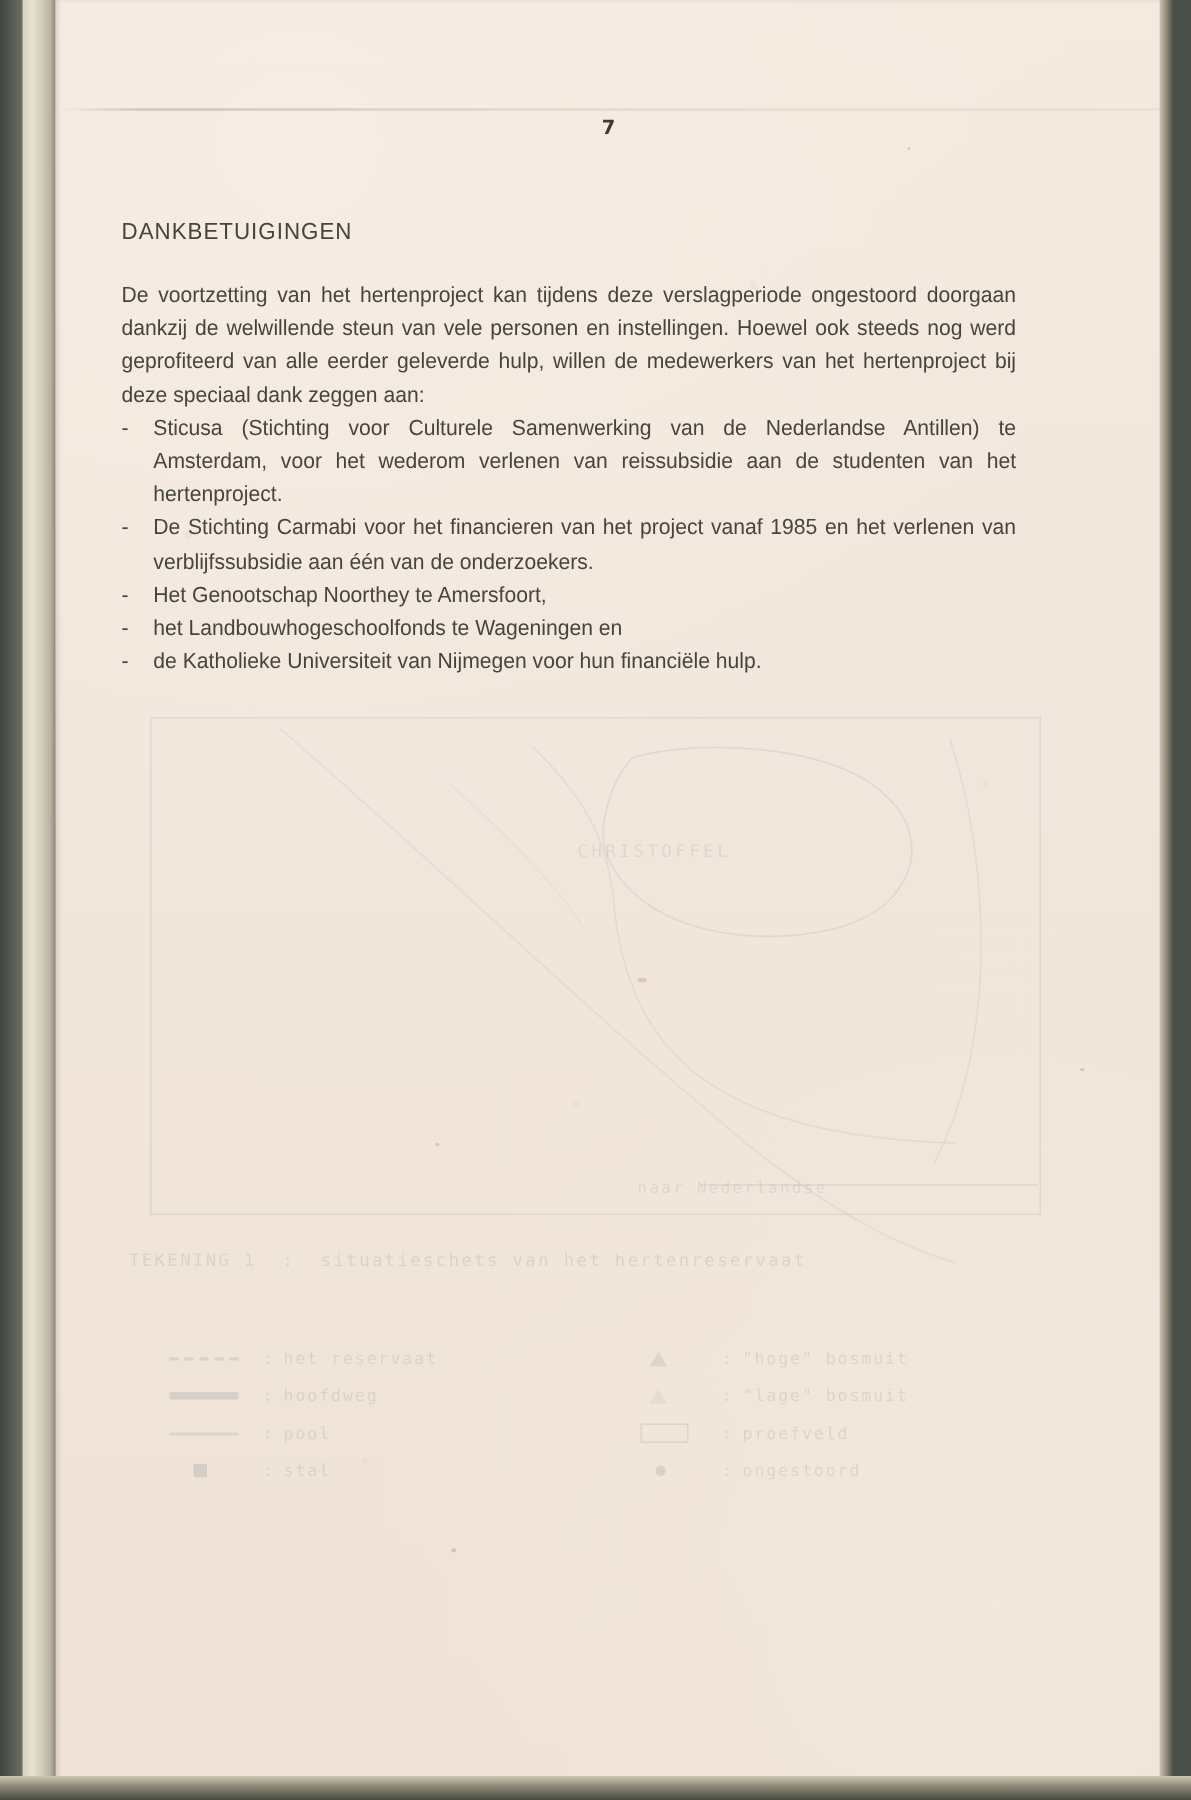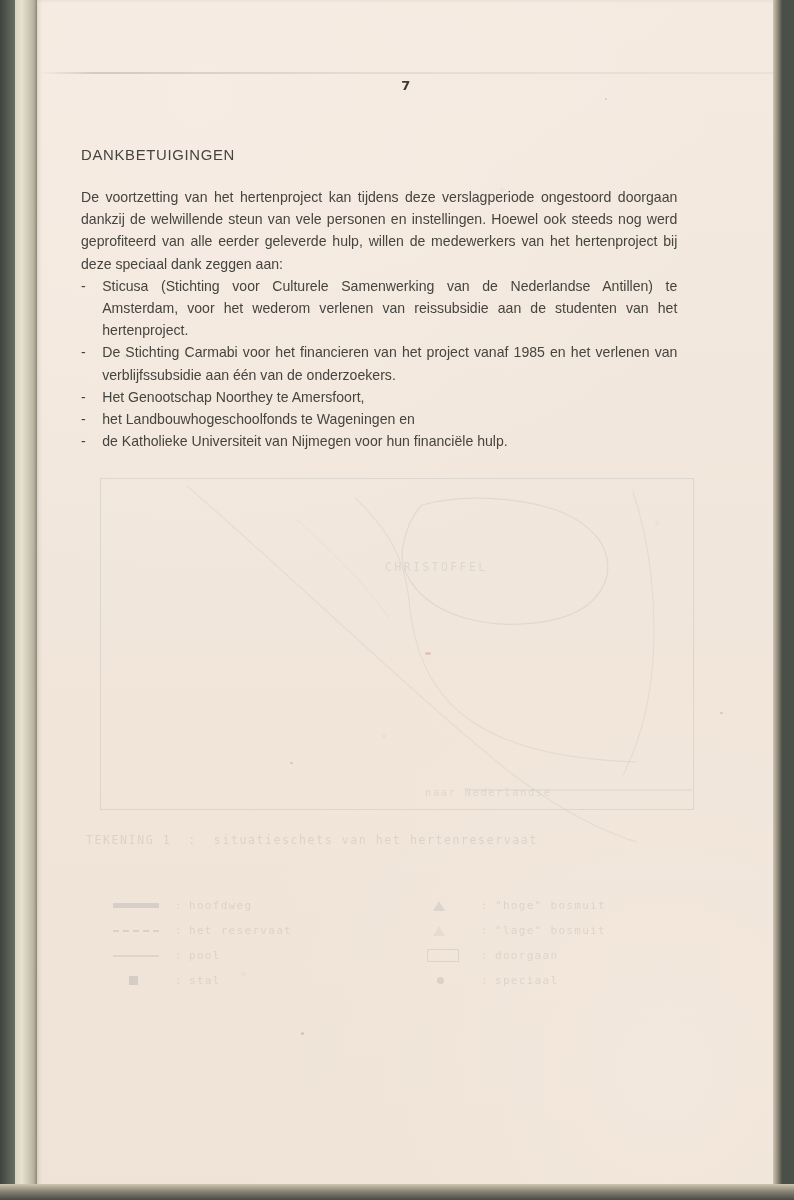--- a/index.html
+++ b/index.html
@@ -256,34 +256,34 @@
       <div class="map-label christoffel">CHRISTOFFEL</div>
       <div class="map-label willemstad">naar Nederlandse</div>
 
       <div class="map-caption">TEKENING 1  :  situatieschets van het hertenreservaat</div>
 
       <div class="legend">
 
         <div class="legend-col left">
           <div class="legend-row">
             <span class="legend-sym">
+                <i class="sym-dash"></i>
+              </span>
+            <span class="legend-sep">:</span>
+            <span>het reservaat</span>
+          </div>
+          <div class="legend-row">
+            <span class="legend-sym">
                 <i class="sym-thick"></i>
               </span>
             <span class="legend-sep">:</span>
             <span>hoofdweg</span>
           </div>
           <div class="legend-row">
             <span class="legend-sym">
-                <i class="sym-dash"></i>
-              </span>
-            <span class="legend-sep">:</span>
-            <span>het reservaat</span>
-          </div>
-          <div class="legend-row">
-            <span class="legend-sym">
                 <i class="sym-thin"></i>
               </span>
             <span class="legend-sep">:</span>
             <span>pool</span>
           </div>
           <div class="legend-row">
             <span class="legend-sym">
                 <i class="sym-square"></i>
               </span>
             <span class="legend-sep">:</span>
@@ -304,28 +304,28 @@
                 <i class="sym-tri-o"></i>
               </span>
             <span class="legend-sep">:</span>
             <span>"lage" bosmuit</span>
           </div>
           <div class="legend-row">
             <span class="legend-sym">
                 <i class="sym-rect"></i>
               </span>
             <span class="legend-sep">:</span>
-            <span>doorgaan</span>
+            <span>proefveld</span>
           </div>
           <div class="legend-row">
             <span class="legend-sym">
                 <i class="sym-dot"></i>
               </span>
             <span class="legend-sep">:</span>
-            <span>speciaal</span>
+            <span>ongestoord</span>
           </div>
         </div>
 
       </div>
     </div>
 
     <div class="page-number">7</div>
 
     <div class="heading">DANKBETUIGINGEN</div>
 

